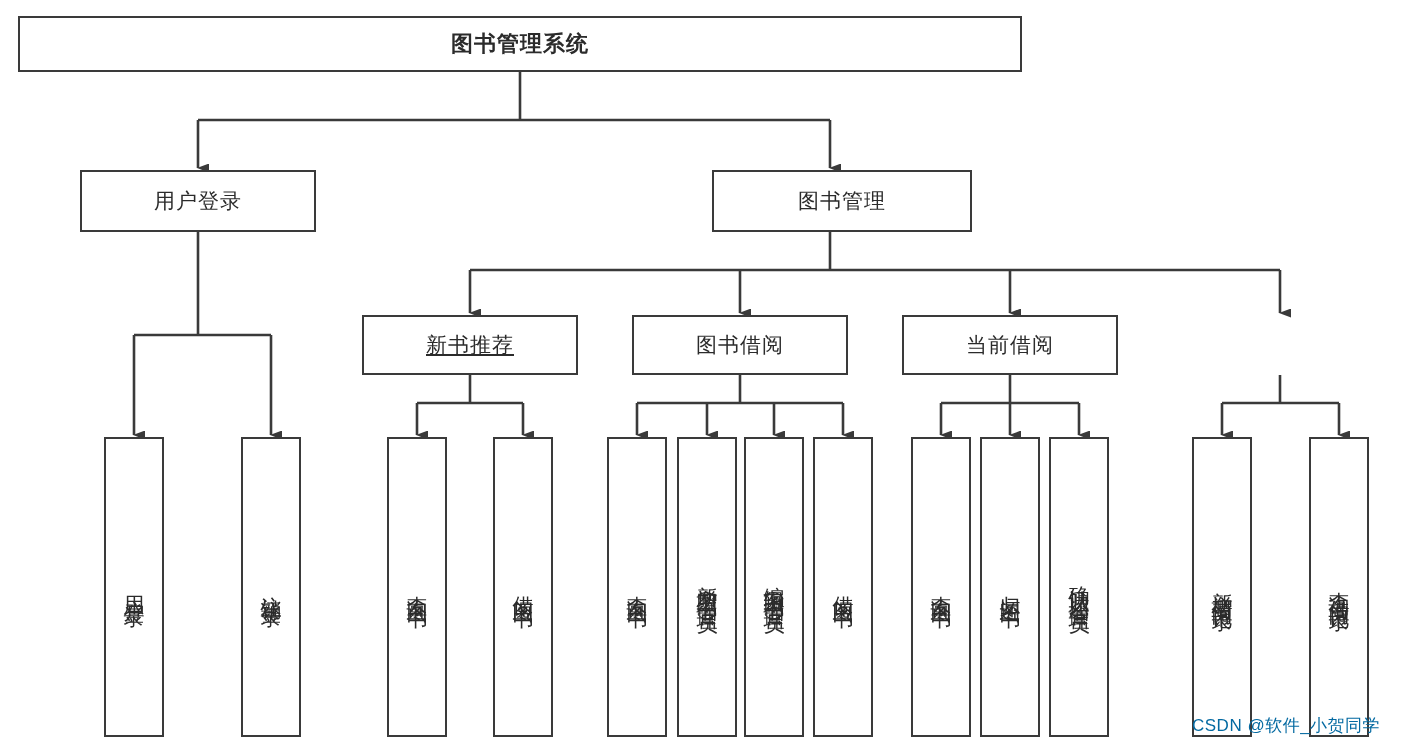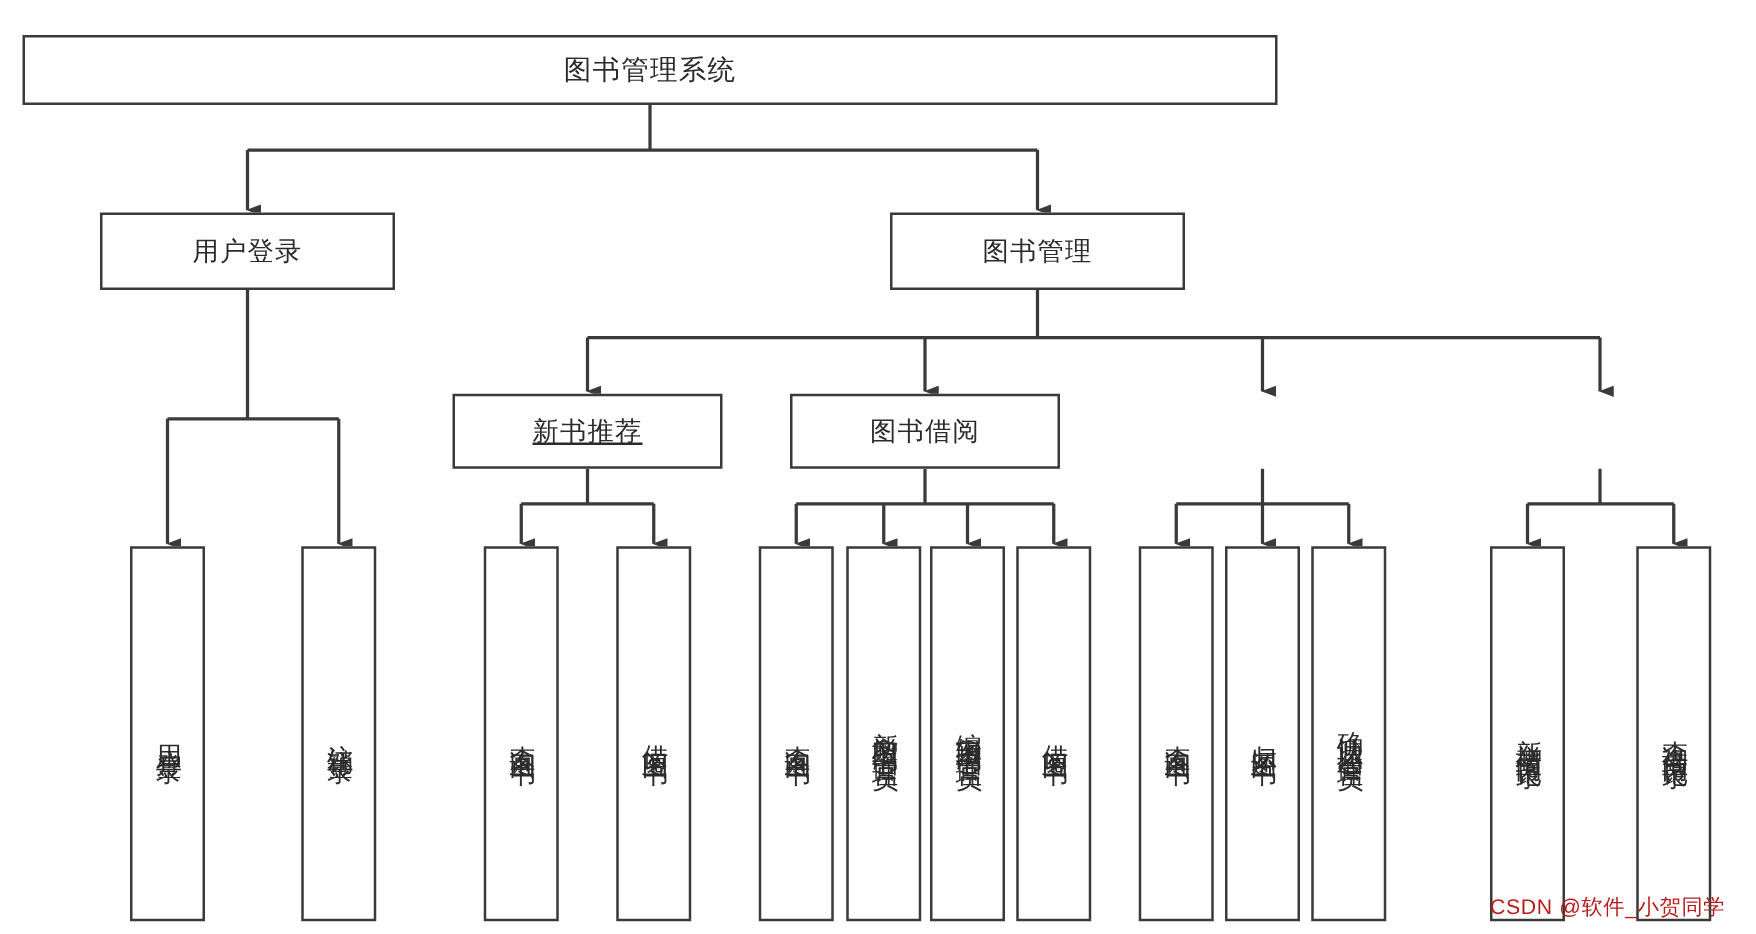--- a/index.html
+++ b/index.html
@@ -7,21 +7,21 @@
   #canvas{position:relative;width:1405px;height:747px;overflow:hidden;background:#fff;}
   svg.lines{position:absolute;left:0;top:0;width:1405px;height:747px;}
   .node{position:absolute;box-sizing:border-box;background:#ffffff;
         border:2px solid #3a3a3a;display:flex;align-items:center;justify-content:center;
         color:#2b2b2b;}
   .node.h{font-size:21px;letter-spacing:1px;}
   .node.leaf{font-size:21px;letter-spacing:2px;}
   .node.root{font-size:22px;letter-spacing:1px;}
   .vtext{writing-mode:vertical-rl;text-orientation:upright;line-height:1.05;
          white-space:nowrap;letter-spacing:4px;}
-  .watermark{position:absolute;left:1192px;top:714px;font-size:17px;color:#b91c1c;
+  .watermark{position:absolute;left:1192px;top:714px;font-size:17px;color:#0369a1;
              letter-spacing:0.5px;white-space:nowrap;}
 </style>
 </head>
 <body>
 
 <div id="canvas">
 
   <svg class="lines" viewBox="0 0 1405 747" xmlns="http://www.w3.org/2000/svg">
     <defs>
       <marker id="ar" markerWidth="10" markerHeight="12" refX="4.5" refY="11" orient="auto" markerUnits="userSpaceOnUse">
@@ -65,27 +65,28 @@
       <path d="M1010,403 L1010,435" marker-end="url(#ar)"></path>
       <path d="M1079,403 L1079,435" marker-end="url(#ar)"></path>
 
       <path d="M1280,375 L1280,403"></path>
       <path d="M1222,403 L1339,403"></path>
       <path d="M1222,403 L1222,435" marker-end="url(#ar)"></path>
       <path d="M1339,403 L1339,435" marker-end="url(#ar)"></path>
     </g>
   </svg>
 
-  <div class="node root" style="left:18px;top:28px;width:1004px;height:56px;">图书管理系统</div>
+  <div class="node root" style="left:18px;top:16px;width:1004px;height:56px;font-weight:bold;">图书管理系统</div>
 
   <div class="node h" style="left:80px;top:170px;width:236px;height:62px;">用户登录</div>
-  <div class="node h" style="left:712px;top:170px;width:236px;height:62px;">图书管理</div>
+  <div class="node h" style="left:712px;top:170px;width:260px;height:62px;">图书管理</div>
 
   <div class="node h" style="left:362px;top:315px;width:216px;height:60px;text-decoration:underline;">新书推荐</div>
   <div class="node h" style="left:632px;top:315px;width:216px;height:60px;font-family:Liberation Mono, monospace;">图书借阅</div>
+  <div class="node h" style="left:902px;top:315px;width:216px;height:60px;">当前借阅</div>
 
   <div class="node leaf" style="left:104px;top:437px;width:60px;height:300px;">
     <span class="vtext">用户登录</span>
   </div>
   <div class="node leaf" style="left:241px;top:437px;width:60px;height:300px;">
     <span class="vtext">注销登录</span>
   </div>
 
   <div class="node leaf" style="left:387px;top:437px;width:60px;height:300px;">
     <span class="vtext">查询图书</span>

